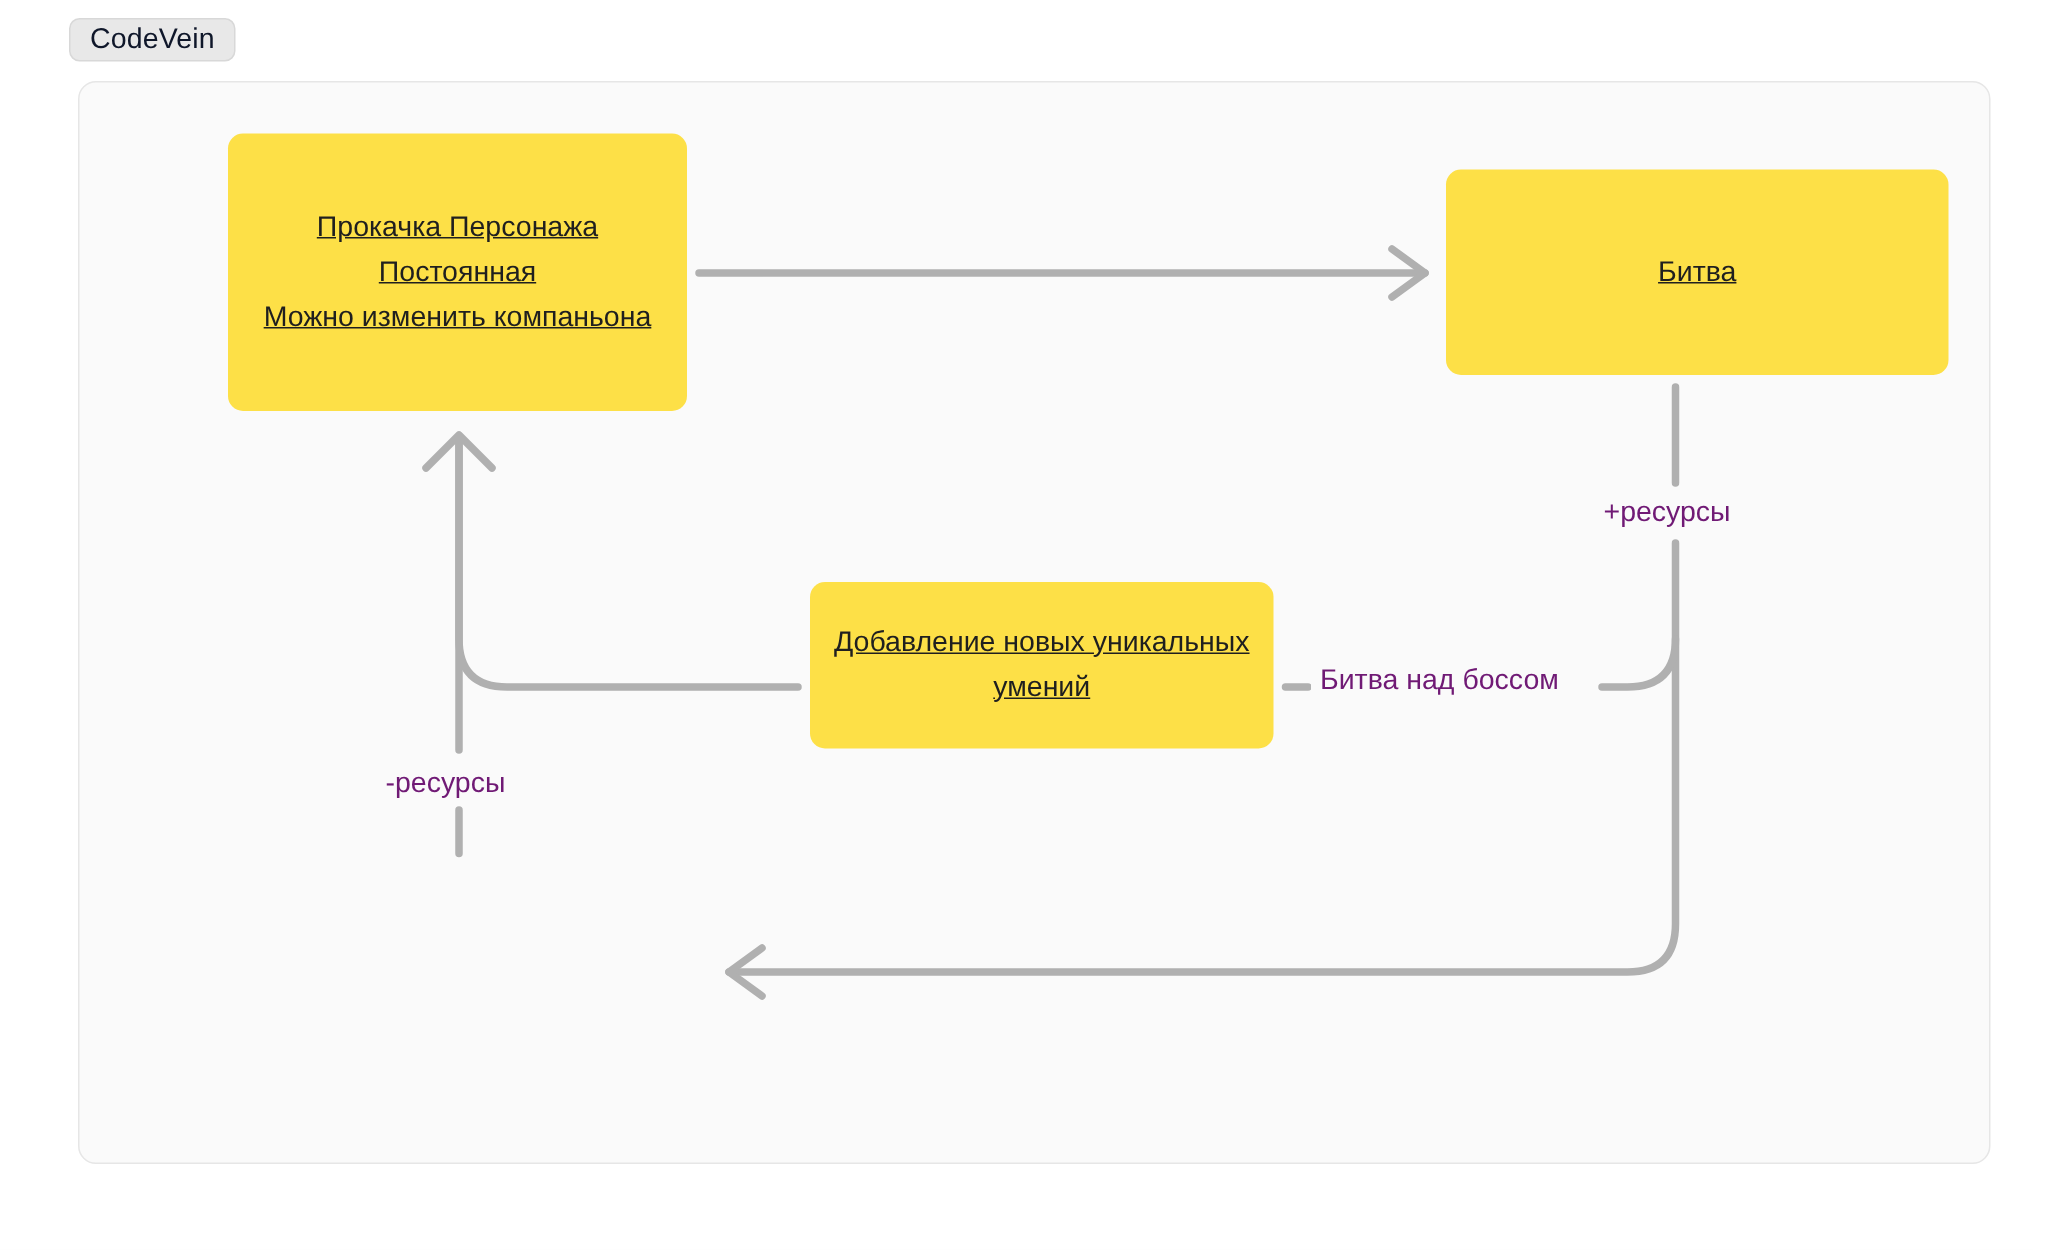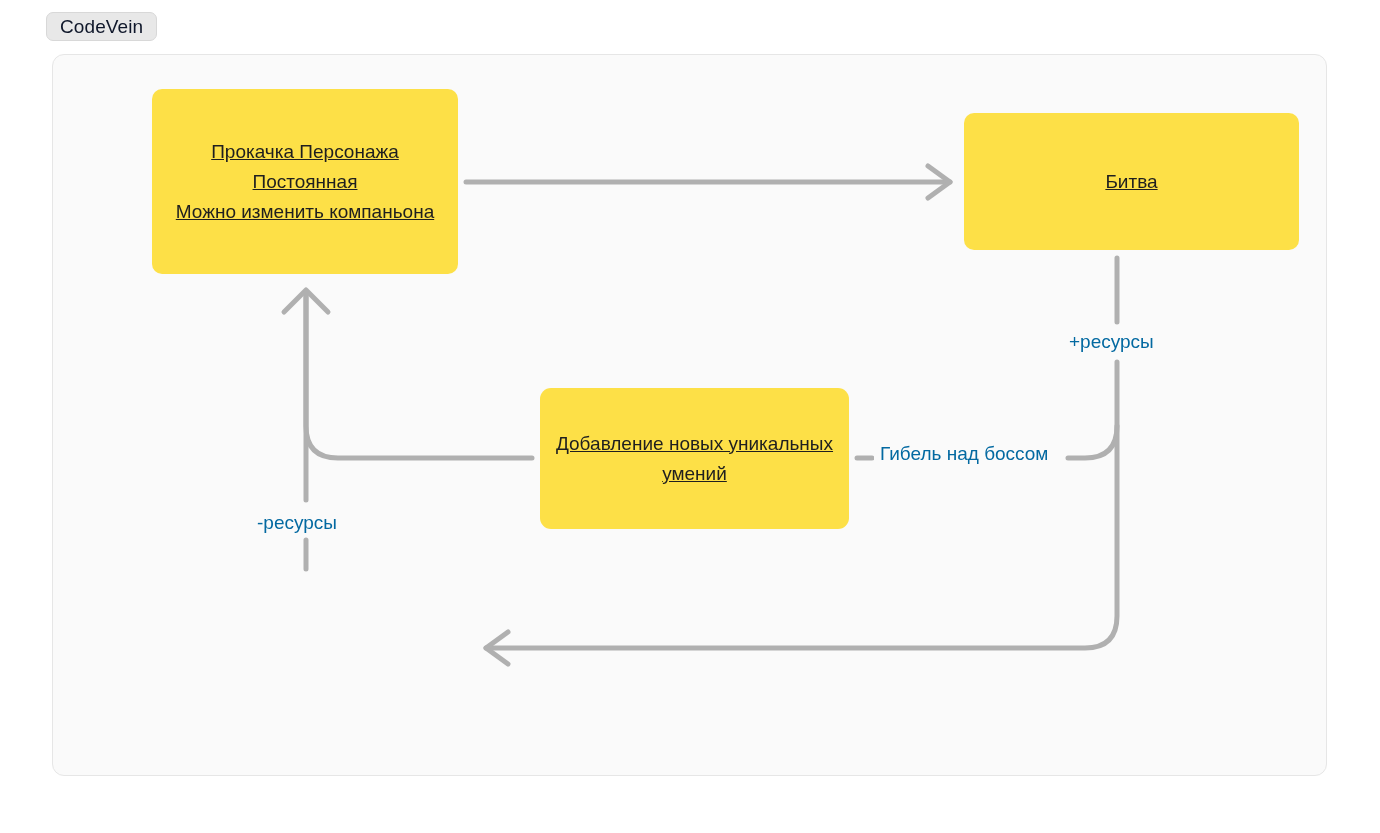--- a/index.html
+++ b/index.html
@@ -69,28 +69,28 @@
     color: #1f1f1f;
     font-size: 19px;
     line-height: 30px;
     box-sizing: border-box;
     padding: 6px 4px;
     white-space: pre-line;
     text-decoration: underline;
   }
   #node-progression { left: 152px; top: 89px;  width: 306px; height: 185px; }
   #node-battle      { left: 964px; top: 113px; width: 335px; height: 137px; }
-  #node-skills      { left: 540px; top: 388px; width: 309px; height: 141px; border-radius: 11px; }
+  #node-skills      { left: 540px; top: 388px; width: 309px; height: 111px; }
   #node-death       { left: 152px; top: 577px; width: 306px; height: 148px; }
 
   
   .edge-label {
     position: absolute;
     font-size: 19px;
-    color: #0369a1;
+    color: #701a75;
     background: #fafafa;
     padding: 1px 6px;
     white-space: nowrap;
   }
   #label-plus-res  { left: 1063px; top: 330px; }
   #label-minus-res { left: 251px;  top: 511px; text-align: right; }
   #label-boss      { left: 874px;  top: 442px; }
 </style>
 </head>
 <body>
@@ -127,15 +127,15 @@
 
   <div class="node" id="node-battle">Битва</div>
 
   <div class="node" id="node-skills">Добавление новых уникальных умений</div>
 
 
   <div class="edge-label" id="label-plus-res">+ресурсы</div>
 
   <div class="edge-label" id="label-minus-res">-ресурсы</div>
 
-  <div class="edge-label" id="label-boss">Гибель над боссом</div>
+  <div class="edge-label" id="label-boss">Битва над боссом</div>
 
 </div>
 
 </body></html>

